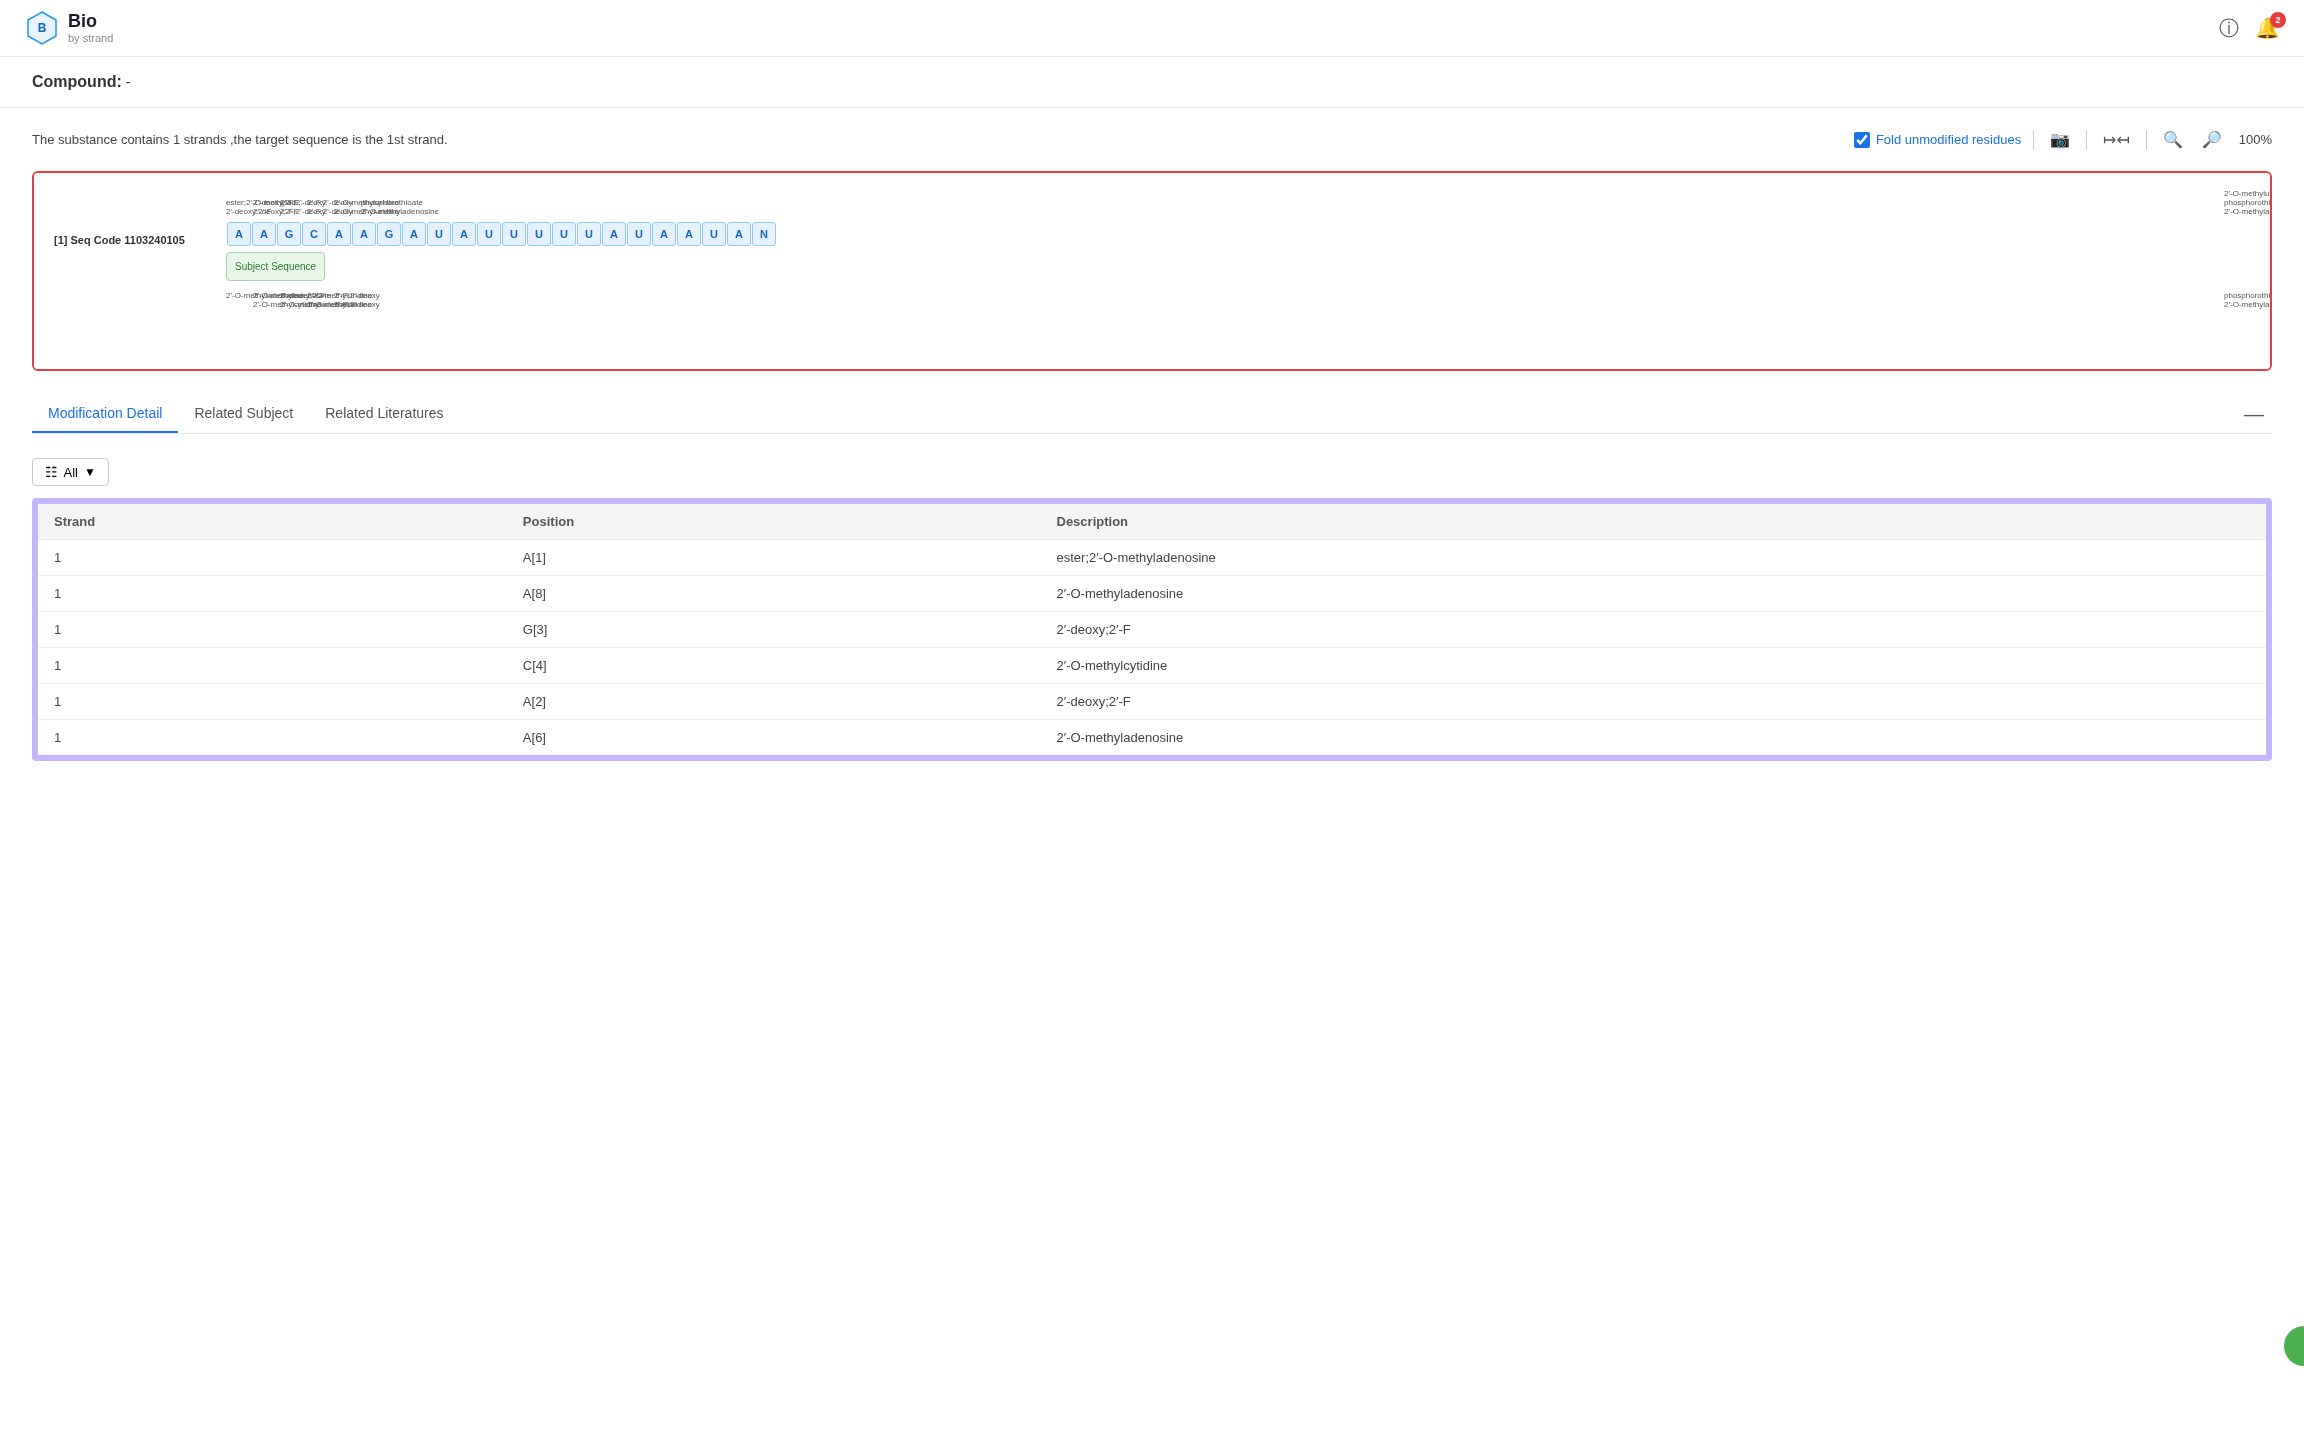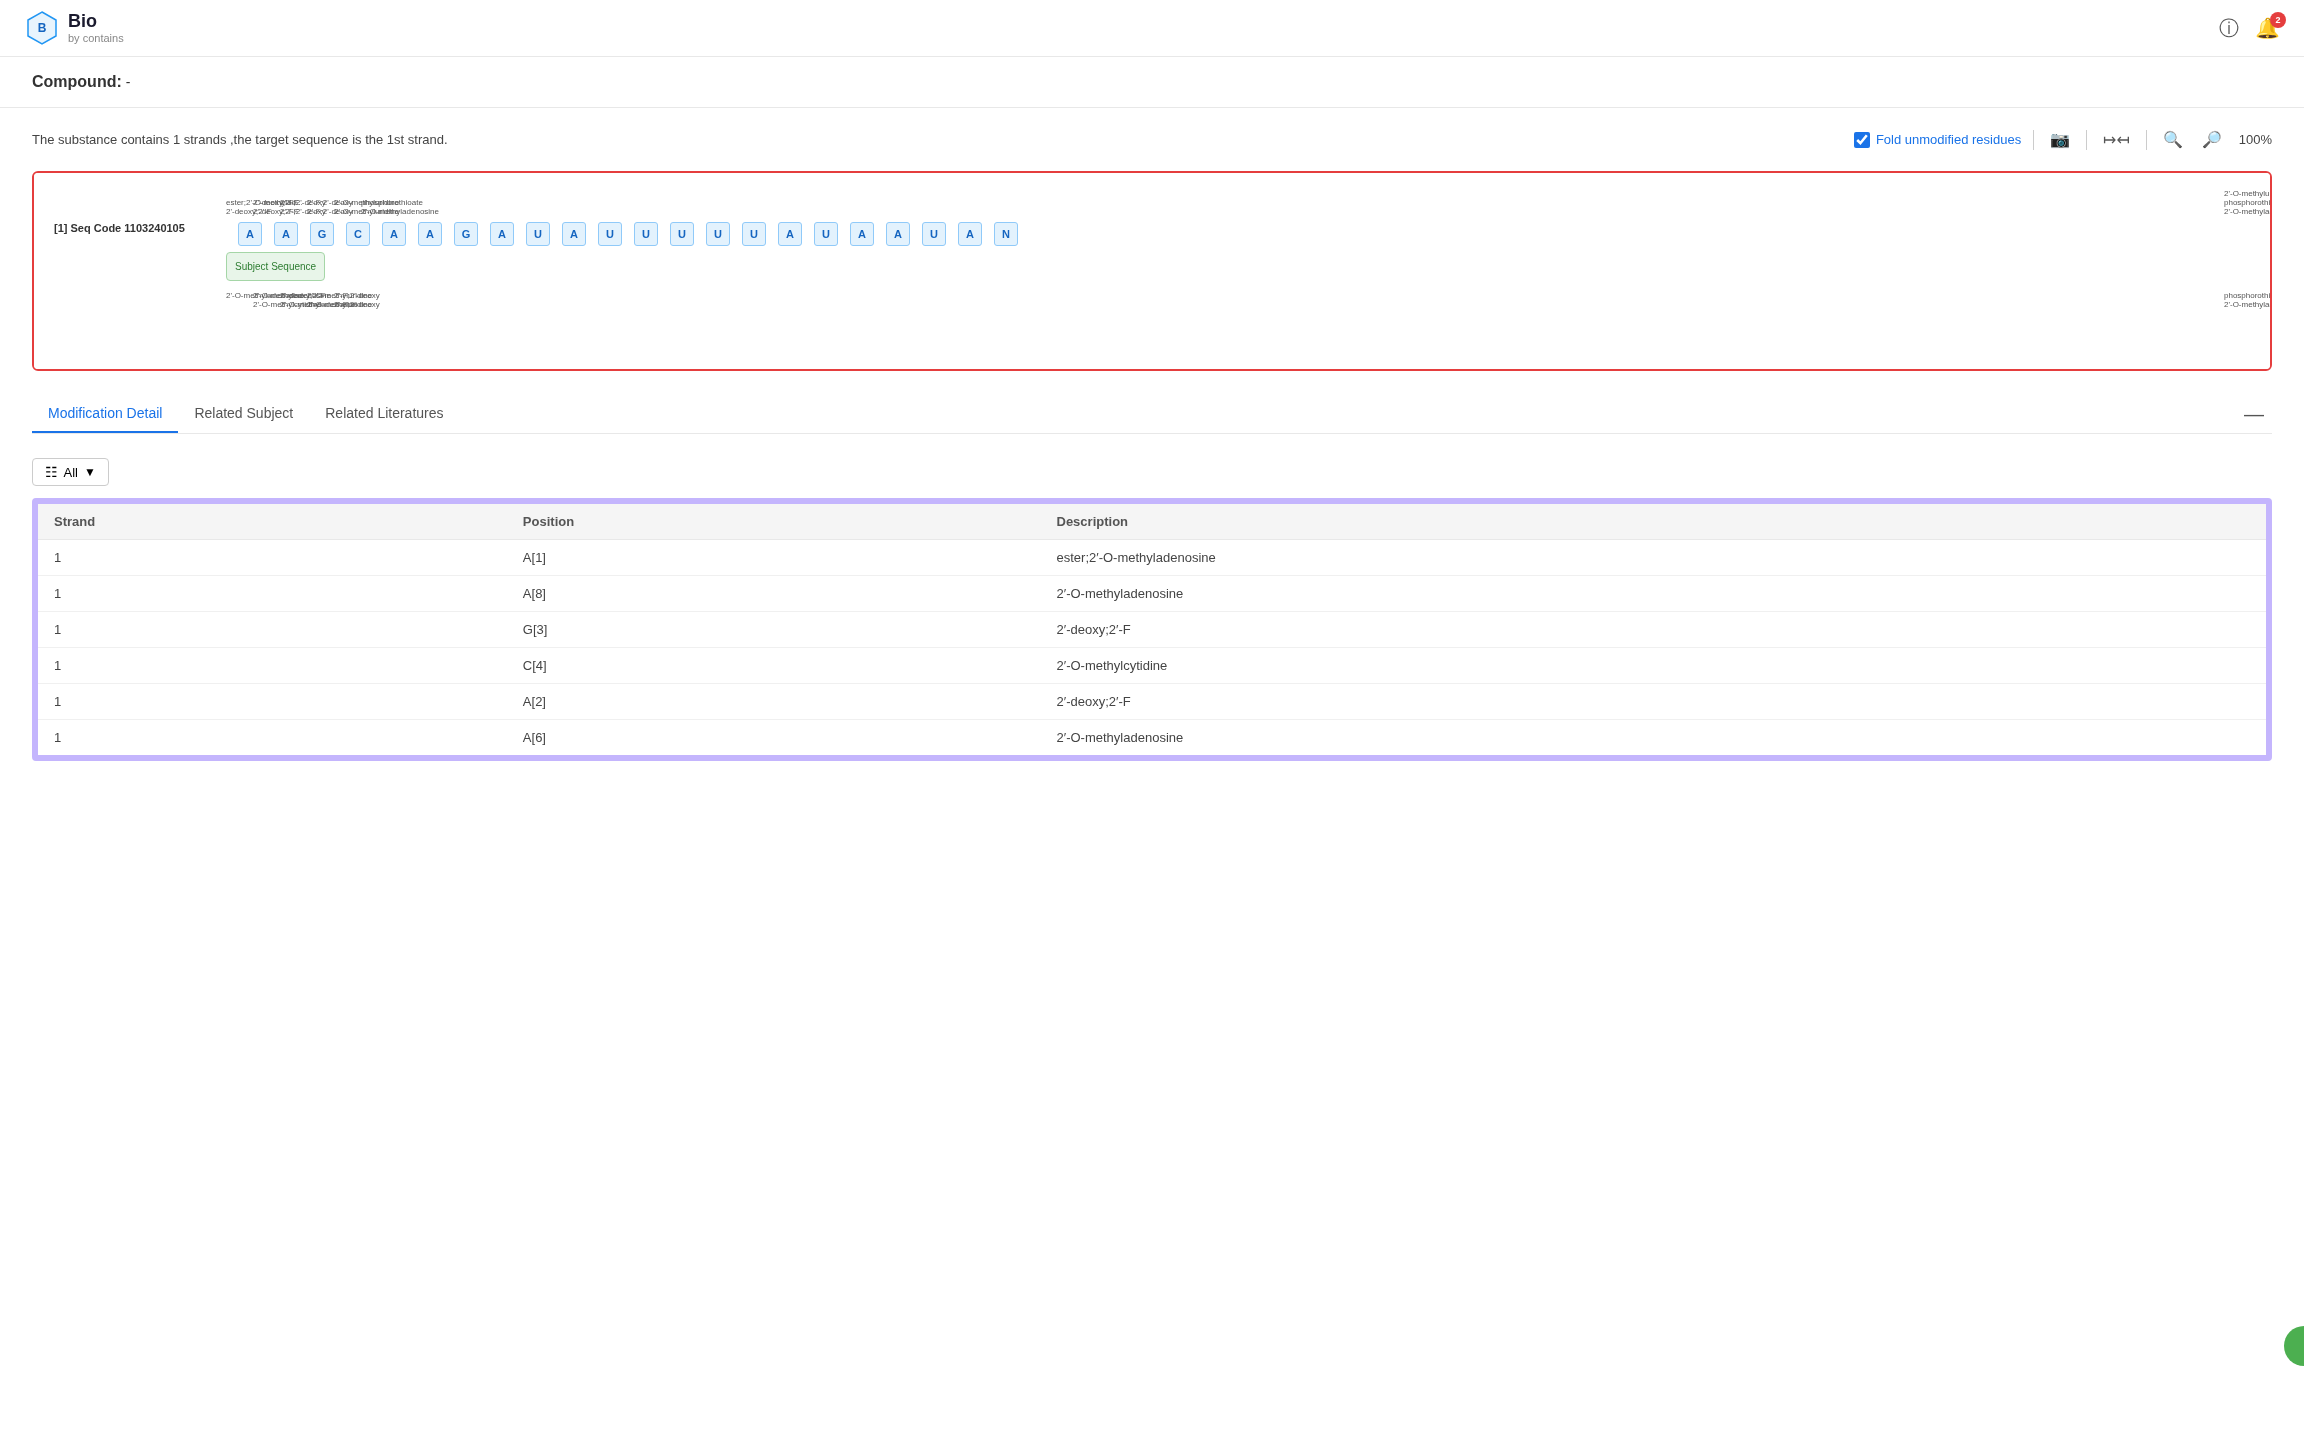--- a/index.html
+++ b/index.html
@@ -65,21 +65,21 @@
 <body>
 
 <div class="header">
   <div class="logo">
     <svg class="logo-icon" viewBox="0 0 36 36" fill="none" xmlns="http://www.w3.org/2000/svg">
       <polygon points="18,2 32,10 32,26 18,34 4,26 4,10" fill="#e8f4fd" stroke="#2196f3" stroke-width="1.5"></polygon>
       <text x="18" y="22" text-anchor="middle" font-size="12" font-weight="700" fill="#1565c0">B</text>
     </svg>
     <div class="logo-text">
       <span class="logo-bio">Bio</span>
-      <span class="logo-by">by contains</span>
+      <span class="logo-by">by strand</span>
     </div>
   </div>
   <div class="header-icons">
     <button class="header-icon-btn">
       <span>ⓘ</span>
     </button>
     <button class="header-icon-btn" style="position:relative;">
       <span>🔔</span>
       <span class="badge">2</span>
     </button>
@@ -140,21 +140,21 @@
           <div style="font-size:8px;color:#555;white-space:nowrap;">2'-O-methyladenosine</div>
         </div>
         <div style="flex:1;"></div>
         <div style="width:26px; text-align:center;">
           <div style="font-size:8px;color:#555;white-space:nowrap;">2'-O-methyluridine</div>
           <div style="font-size:8px;color:#555;white-space:nowrap;">phosphorothioate</div>
           <div style="font-size:8px;color:#555;white-space:nowrap;">2'-O-methyladenosine</div>
         </div>
       </div>
 
-      <div style="display:flex; align-items:flex-start; gap:12px;">
+      <div style="display:flex; align-items:flex-end; gap:1px;">
         <div style="font-size:11px;font-weight:600;color:#333;white-space:nowrap;min-width:172px;">[1] Seq Code 1103240105</div>
 
         <div class="nuc-box">A</div>
         <div class="nuc-box">A</div>
         <div class="nuc-box">G</div>
         <div class="nuc-box">C</div>
         <div class="nuc-box">A</div>
         <div class="nuc-box">A</div>
         <div class="nuc-box">G</div>
         <div class="nuc-box">A</div>

